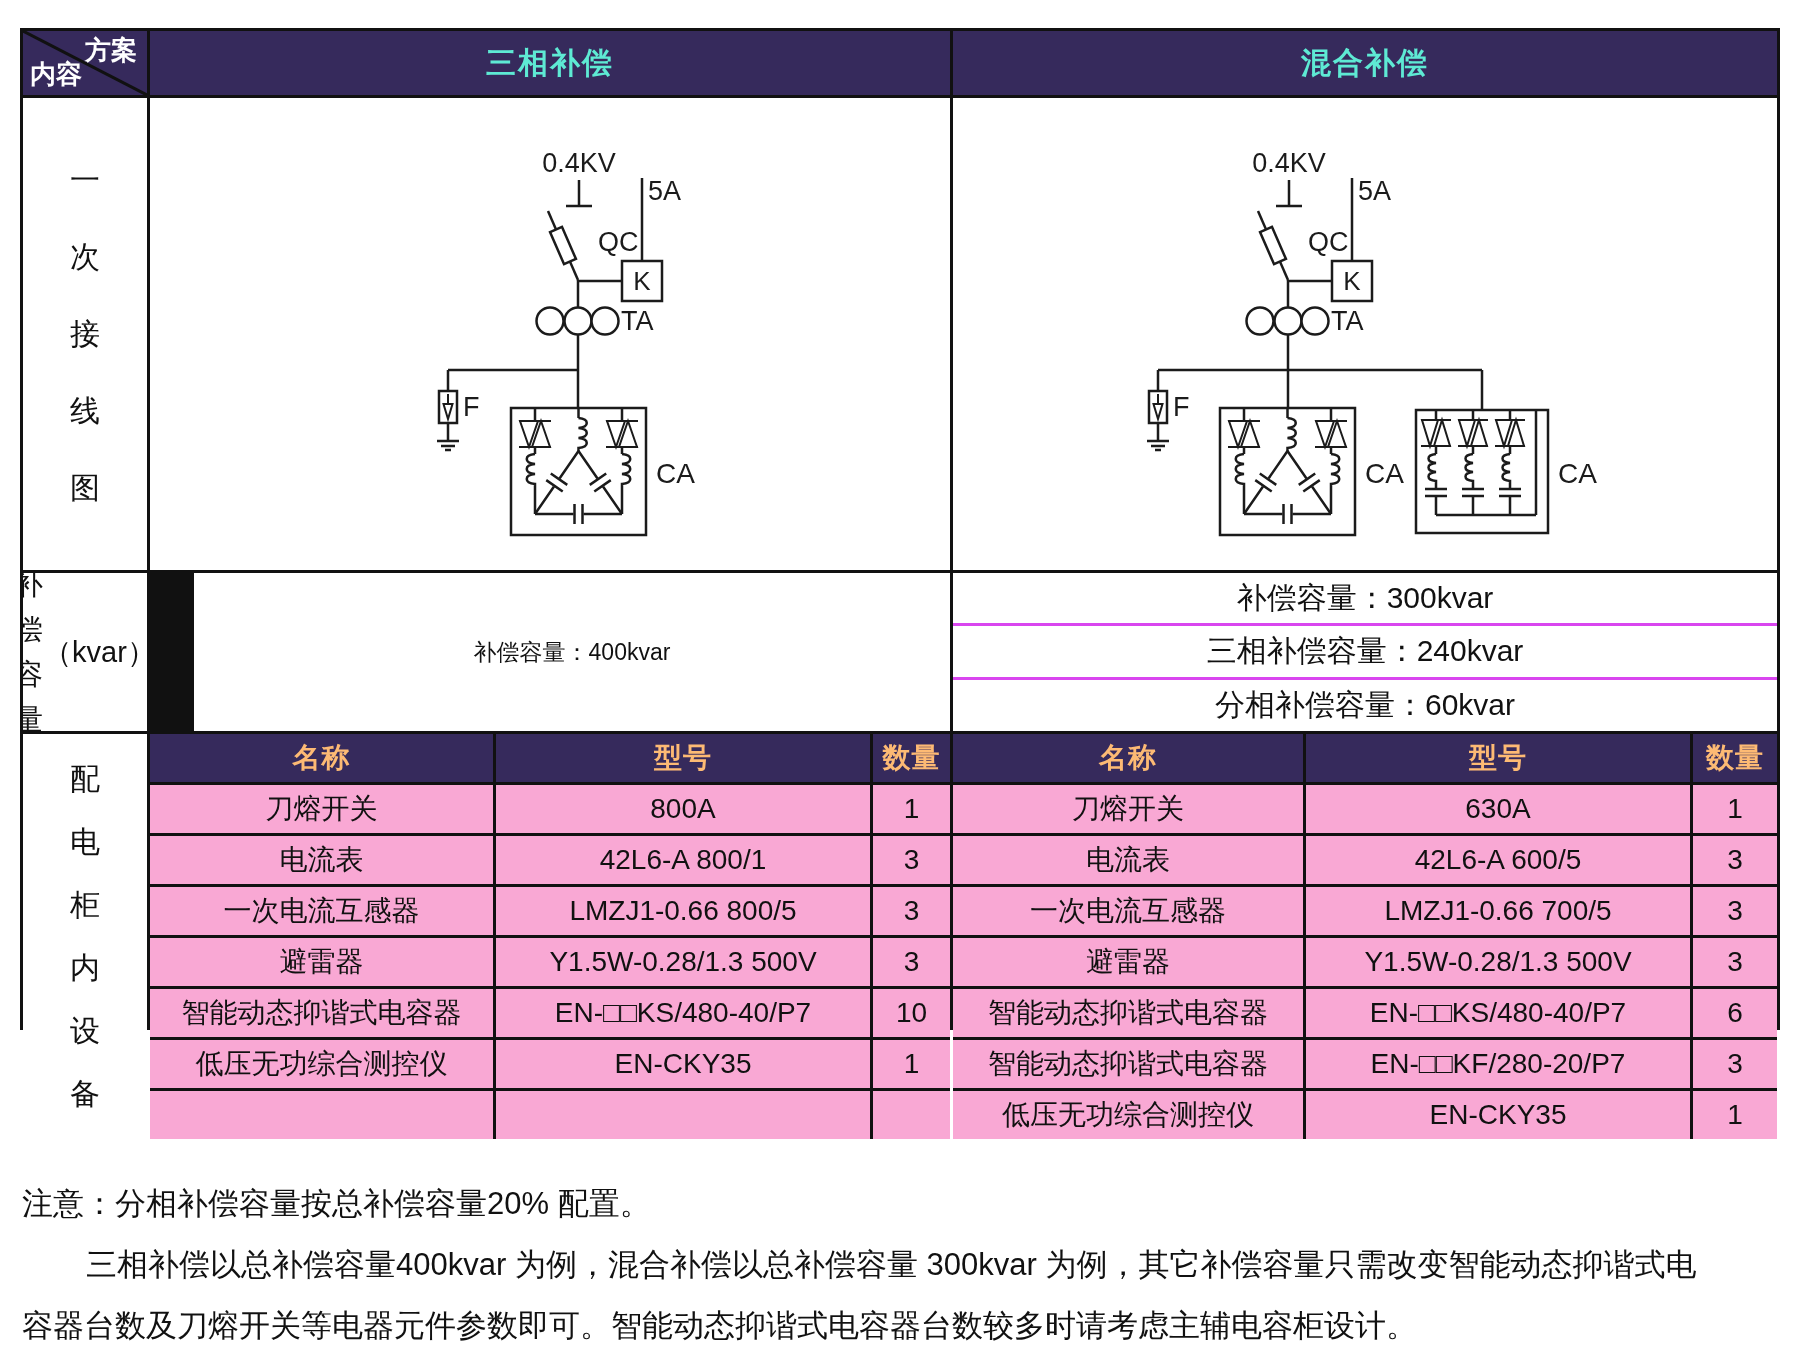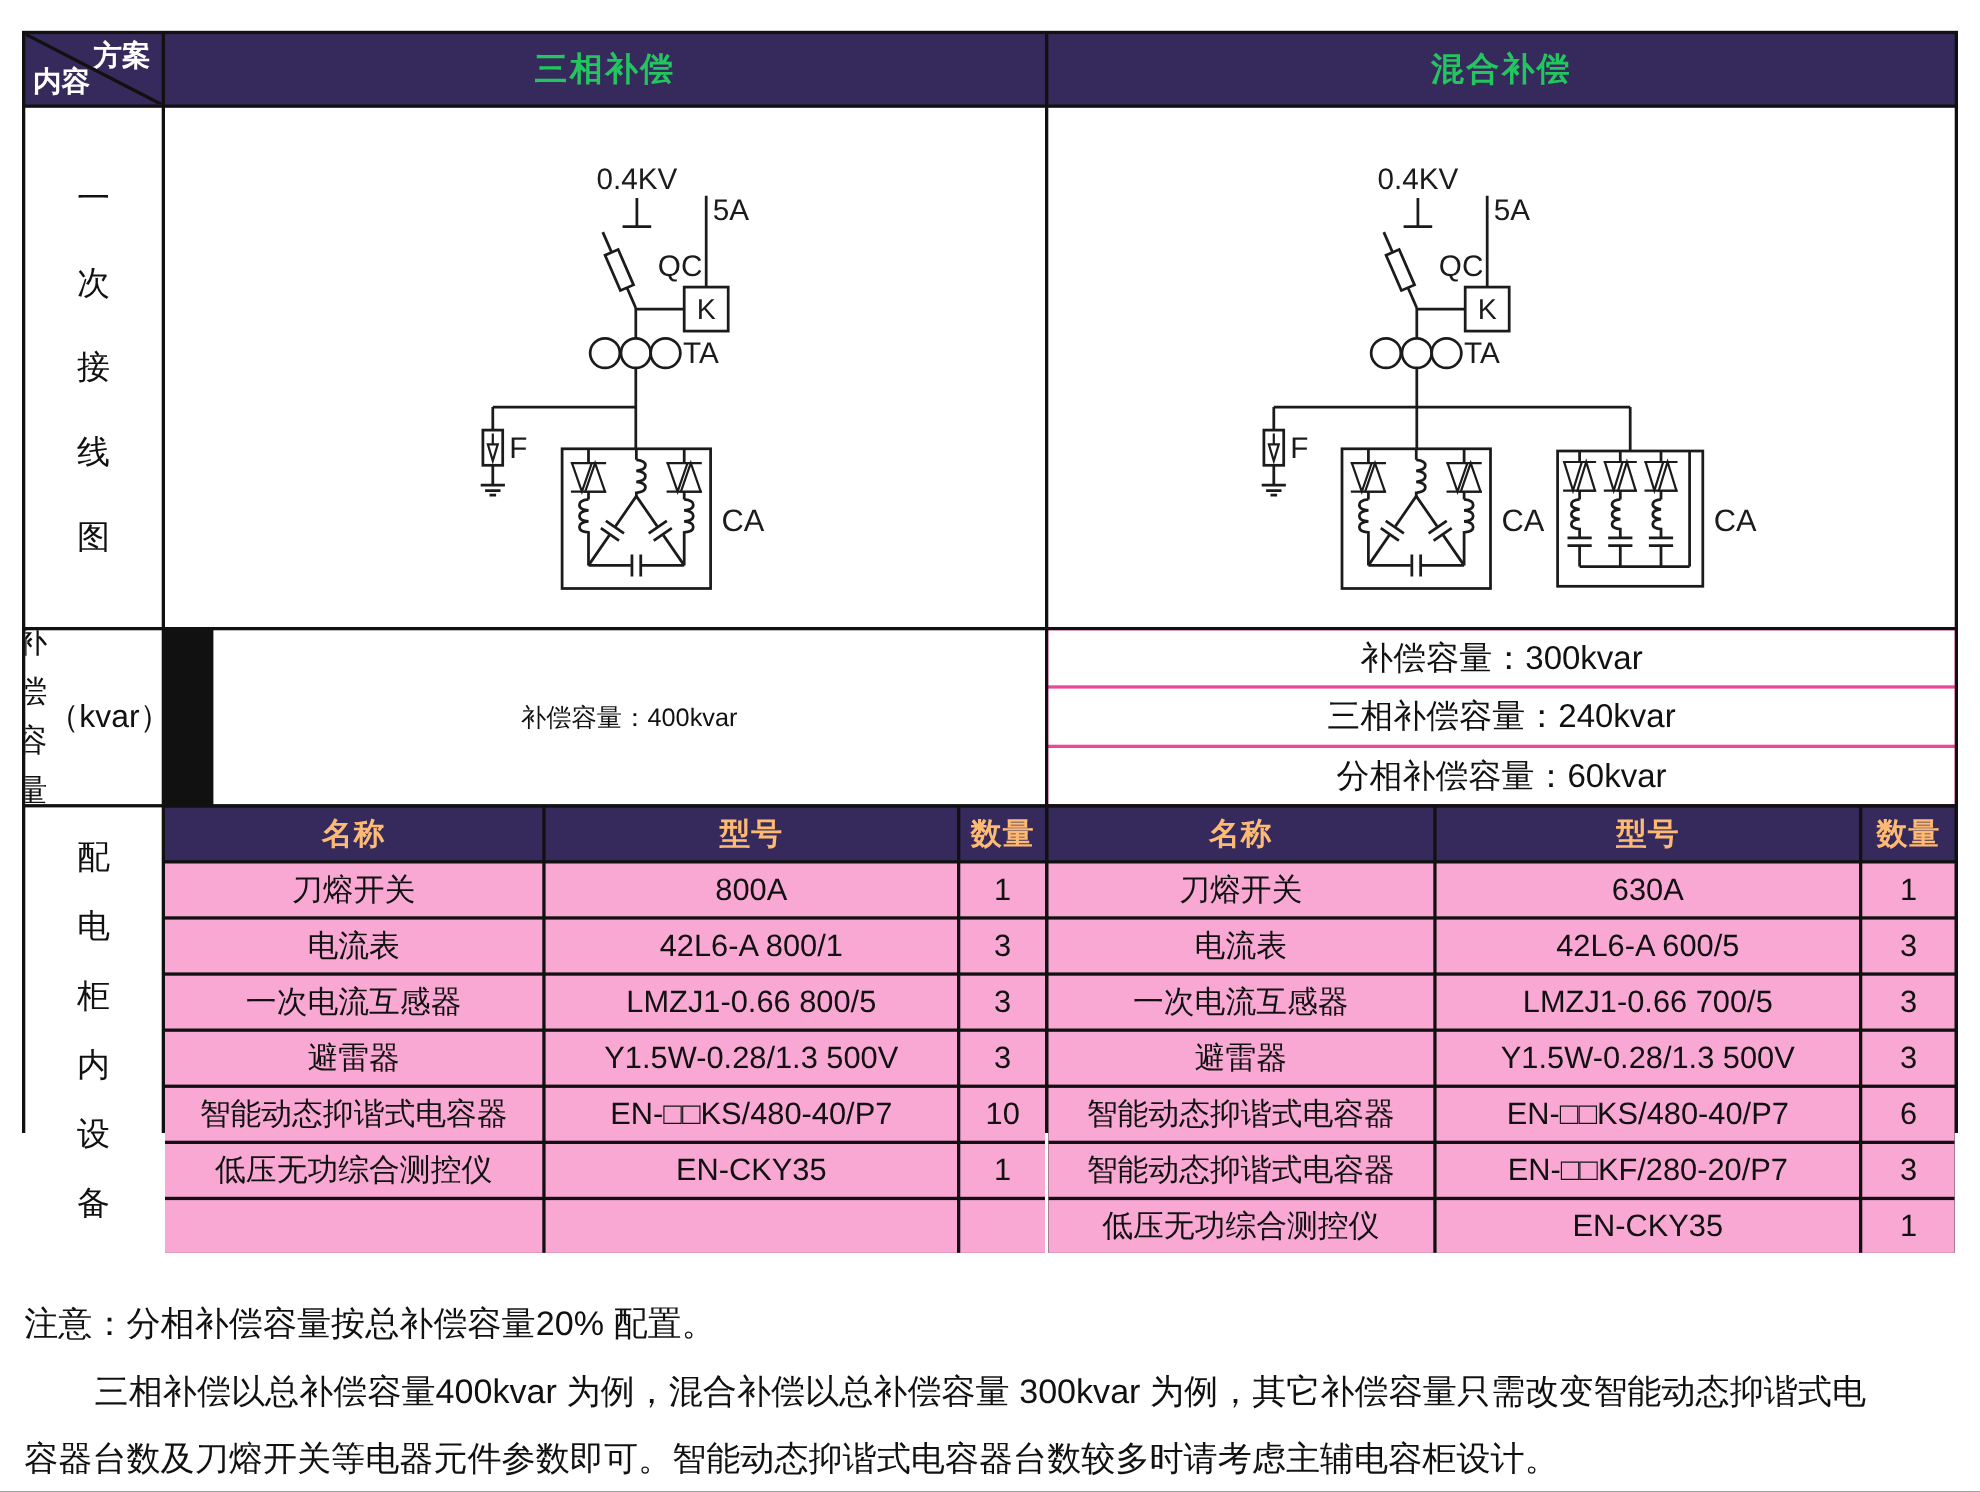--- a/index.html
+++ b/index.html
@@ -7,33 +7,33 @@
     width:1800px;height:1356px;background:#ffffff;position:relative;
     font-family:"Liberation Sans",sans-serif;color:#111;
   }
   .sheet{
     position:absolute;left:20px;top:28px;width:1760px;height:1002px;
     background:#111;padding:3px;box-sizing:border-box;
     display:grid;grid-template-columns:124px 800px 824px;
     grid-template-rows:64px 472px 158px 405px;gap:3px;
   }
   .cell{background:#fff;position:relative;overflow:hidden;}
-  .hdr{background:#362a5c;color:#22c55e;display:flex;align-items:center;justify-content:center;
+  .hdr{background:#362a5c;color:#5eead4;display:flex;align-items:center;justify-content:center;
        font-size:30px;font-weight:bold;letter-spacing:2px;}
   .diagcell{background:#362a5c;color:#fff;}
   .diagcell svg{position:absolute;left:0;top:0;}
   .corner-top{position:absolute;right:10px;top:2px;font-size:26px;font-weight:bold;}
   .corner-bottom{position:absolute;left:7px;bottom:3px;font-size:26px;font-weight:bold;}
   .vlabel{display:flex;flex-direction:column;align-items:center;justify-content:center;font-size:30px;}
   .vlabel.g34{gap:36px;}
   .vlabel.g20{gap:22px;}
   .caplabel{display:flex;align-items:center;justify-content:center;
             font-size:29px;line-height:1.55;text-align:center;}
   .capcell{display:flex;align-items:center;justify-content:center;font-size:23px;margin-left:44px;}
-  .capright{background:#ec4899;display:grid;grid-template-rows:50px 51px 51px;gap:3px;}
+  .capright{background:#d946ef;display:grid;grid-template-rows:50px 51px 51px;gap:3px;}
   .capright > div{background:#fff;display:flex;align-items:center;justify-content:center;font-size:30px;}
   .eqtable{background:#111;display:grid;grid-template-rows:repeat(8,48px);gap:3px;}
   .eqtable.left{grid-template-columns:343px 374px 77px;}
   .eqtable.right{grid-template-columns:350px 384px 84px;}
   .eq-h{background:#362a5c;color:#fdba74;display:flex;align-items:center;justify-content:center;
         font-size:28px;font-weight:bold;letter-spacing:1px;}
   .eq-c{background:#f9a8d4;display:flex;align-items:center;justify-content:center;font-size:28px;}
   .diagram-cell svg{position:absolute;left:0;top:0;}
   .notes{position:absolute;left:22px;top:1186px;width:1756px;font-size:31px;color:#111;}
   .notes .ln{margin:0 0 25px 0;line-height:36px;}

